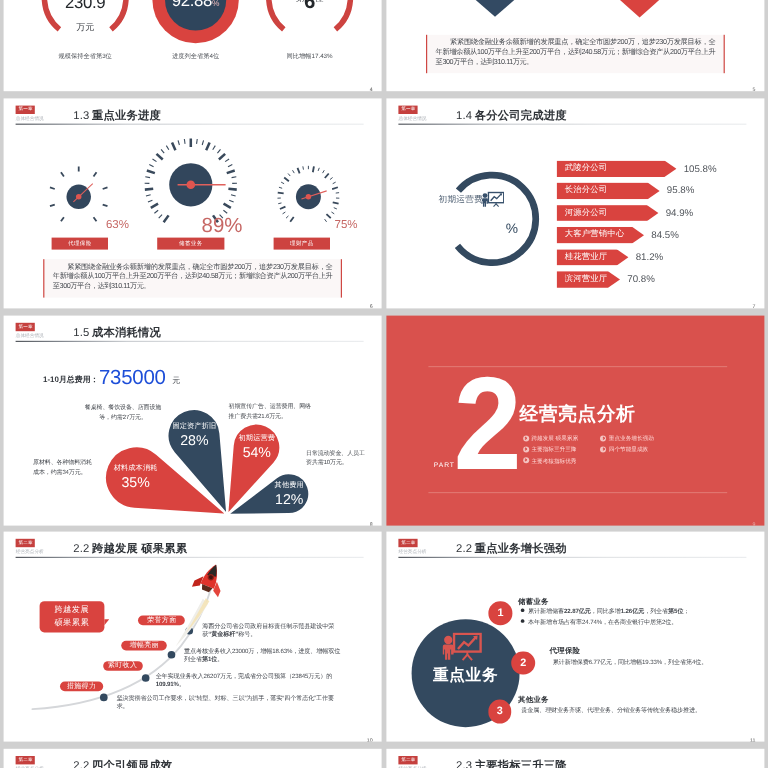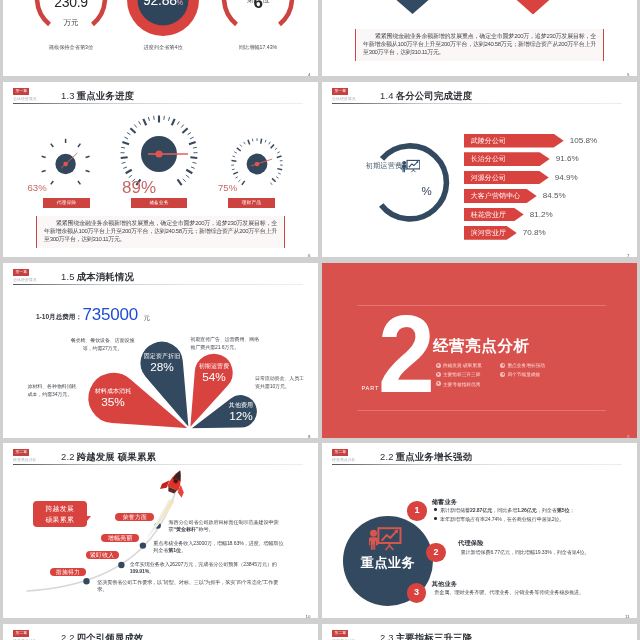--- a/index.html
+++ b/index.html
@@ -40,21 +40,21 @@
   
   .notebox{position:absolute;left:33px;width:249px;box-sizing:border-box;
            background:#fbf7f7;border-left:1.4px solid #cf4743;border-right:1.4px solid #cf4743;
            padding:4.2px 7px 4.2px 7px;font-size:6px;line-height:7.9px;color:#44484e;
            text-align:justify;text-indent:12px;letter-spacing:-0.35px;}
   
   #s5{top:-99px;}
 
   
   #s6{top:82px;}
-  .gpct{position:absolute;text-align:left;font-size:9.6px;color:#c66764;line-height:11px;}
+  .gpct{position:absolute;text-align:right;font-size:9.6px;color:#c66764;line-height:11px;}
   .glabel{position:absolute;height:9.5px;background:#cd4340;color:#fff;font-size:4.6px;
           line-height:9.5px;text-align:center;letter-spacing:.3px;}
 
   
   #s7{top:82px;}
   .dlabel{position:absolute;font-size:7.2px;color:#4c5d70;letter-spacing:.2px;}
   .dbig{position:absolute;font-size:31px;font-weight:700;color:#33495f;letter-spacing:-.5px;line-height:30px;}
   .dpct{position:absolute;font-size:11.5px;color:#33495f;line-height:14px;}
   .barrow{position:absolute;height:13.9px;}
   .barrow .lbl{position:absolute;left:7px;top:0;height:13.9px;line-height:13.9px;
@@ -289,21 +289,21 @@
     <div class="dpct" style="left:99.5px;top:102px">%</div>
 
     <div class="bars">
         <div class="barrow" style="left: 141.7px; top: 51.7px; width: 100px; background: rgb(217, 67, 63); clip-path: polygon(0px 0px, 90px 0px, 100px 6.95px, 90px 13.9px, 0px 13.9px);">
           <span class="lbl">武陵分公司</span>
         </div>
         <div class="barval" style="left: 247.7px; top: 51.7px;">105.8%</div>
         <div class="barrow" style="left: 141.7px; top: 70.15px; width: 86px; background: rgb(217, 67, 63); clip-path: polygon(0px 0px, 76px 0px, 86px 6.95px, 76px 13.9px, 0px 13.9px);">
           <span class="lbl">长治分公司</span>
         </div>
-        <div class="barval" style="left: 233.7px; top: 70.15px;">91.6%</div>
+        <div class="barval" style="left: 233.7px; top: 70.15px;">95.8%</div>
         <div class="barrow" style="left: 141.7px; top: 88.6px; width: 85px; background: rgb(217, 67, 63); clip-path: polygon(0px 0px, 75px 0px, 85px 6.95px, 75px 13.9px, 0px 13.9px);">
           <span class="lbl">河源分公司</span>
         </div>
         <div class="barval" style="left: 232.7px; top: 88.6px;">94.9%</div>
         <div class="barrow" style="left: 141.7px; top: 107.05px; width: 73px; background: rgb(217, 67, 63); clip-path: polygon(0px 0px, 63px 0px, 73px 6.95px, 63px 13.9px, 0px 13.9px);">
           <span class="lbl">大客户营销中心</span>
         </div>
         <div class="barval" style="left: 220.7px; top: 107.05px;">84.5%</div>
         <div class="barrow" style="left: 141.7px; top: 125.5px; width: 60px; background: rgb(217, 67, 63); clip-path: polygon(0px 0px, 50px 0px, 60px 6.95px, 50px 13.9px, 0px 13.9px);">
           <span class="lbl">桂花营业厅</span>

